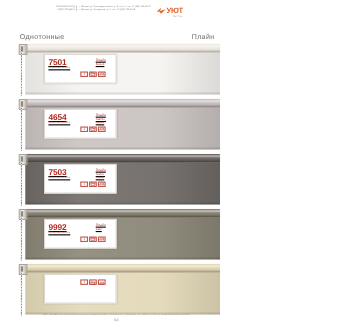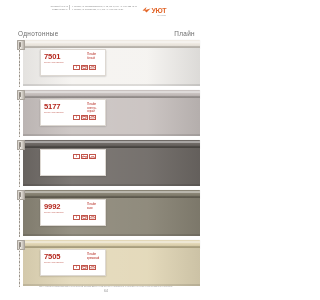--- a/index.html
+++ b/index.html
@@ -108,21 +108,21 @@
   }
 
   
   .card{
     position:absolute;left:24px;top:9px;width:66px;height:27px;
     background:#ffffff;border:0.4px solid #ddd8d2;
     box-shadow:0 0.6px 1.6px rgba(0,0,0,.22);
     z-index:8;box-sizing:border-box;
     padding:2.5px 3px 2px 3px;
   }
-  .card-top{display:flex;align-items:flex-start;gap:18px;}
+  .card-top{display:flex;align-items:flex-start;gap:18px;text-decoration:underline;}
   .card-codewrap{display:flex;flex-direction:column;flex:none;width:25px;}
   .card-code{
     font-size:7.6px;line-height:7.6px;font-weight:bold;color:#b5281f;
     letter-spacing:-0.1px;
   }
   .card-brandsmall{
     font-size:1.9px;line-height:2.4px;color:#c05a50;letter-spacing:.1px;
     margin-top:0.6px;
   }
   .card-names{display:flex;flex-direction:column;flex:1;padding-top:0.8px;}
@@ -246,21 +246,21 @@
           <div class="tube-hi"></div>
           <div class="tube-sh"></div>
         </div>
         <div class="fabric" style="background: rgb(201, 194, 192);">
           <div class="fabric-shade"></div>
           <div class="fabric-bottom"></div>
         </div>
         <div class="card">
           <div class="card-top">
             <div class="card-codewrap">
-              <span class="card-code">5177</span>
+              <span class="card-code">4654</span>
               <span class="card-brandsmall">РУЛОННЫЕ ШТОРЫ</span>
             </div>
             <div class="card-names">
               <span class="card-collection">Плайн</span>
               <span class="card-color">светло-серый</span>
             </div>
           </div>
           <div class="card-icons">
             <span class="icn">
               <span class="icn-txt">i</span>
@@ -286,20 +286,30 @@
         </div>
         <div class="tube" style="background: linear-gradient(rgb(111, 106, 102) 0%, rgb(111, 106, 102) 45%, rgb(82, 78, 74) 100%);">
           <div class="tube-hi"></div>
           <div class="tube-sh"></div>
         </div>
         <div class="fabric" style="background: rgb(111, 106, 102);">
           <div class="fabric-shade"></div>
           <div class="fabric-bottom"></div>
         </div>
         <div class="card">
+          <div class="card-top">
+            <div class="card-codewrap">
+              <span class="card-code">7503</span>
+              <span class="card-brandsmall">РУЛОННЫЕ ШТОРЫ</span>
+            </div>
+            <div class="card-names">
+              <span class="card-collection">Плайн</span>
+              <span class="card-color">темно-серый</span>
+            </div>
+          </div>
           <div class="card-icons">
             <span class="icn">
               <span class="icn-txt">i</span>
             </span>
             <span class="icn">
               <svg width="5" height="4" viewBox="0 0 10 8">
                 <path d="M1 3 L9 3 L8 7 L2 7 Z" fill="none" stroke="#b5281f" stroke-width="1"></path>
                 <path d="M1 3 Q3 0 5 3 Q7 6 9 3" fill="none" stroke="#b5281f" stroke-width="0.8"></path>
               </svg>
             </span>
@@ -360,30 +370,20 @@
         </div>
         <div class="tube" style="background: linear-gradient(rgb(227, 216, 184) 0%, rgb(227, 216, 184) 45%, rgb(198, 185, 146) 100%);">
           <div class="tube-hi"></div>
           <div class="tube-sh"></div>
         </div>
         <div class="fabric" style="background: rgb(227, 216, 184);">
           <div class="fabric-shade"></div>
           <div class="fabric-bottom"></div>
         </div>
         <div class="card">
-          <div class="card-top">
-            <div class="card-codewrap">
-              <span class="card-code">7505</span>
-              <span class="card-brandsmall">РУЛОННЫЕ ШТОРЫ</span>
-            </div>
-            <div class="card-names">
-              <span class="card-collection">Плайн</span>
-              <span class="card-color">кремовый</span>
-            </div>
-          </div>
           <div class="card-icons">
             <span class="icn">
               <span class="icn-txt">i</span>
             </span>
             <span class="icn">
               <svg width="5" height="4" viewBox="0 0 10 8">
                 <path d="M1 3 L9 3 L8 7 L2 7 Z" fill="none" stroke="#b5281f" stroke-width="1"></path>
                 <path d="M1 3 Q3 0 5 3 Q7 6 9 3" fill="none" stroke="#b5281f" stroke-width="0.8"></path>
               </svg>
             </span>

